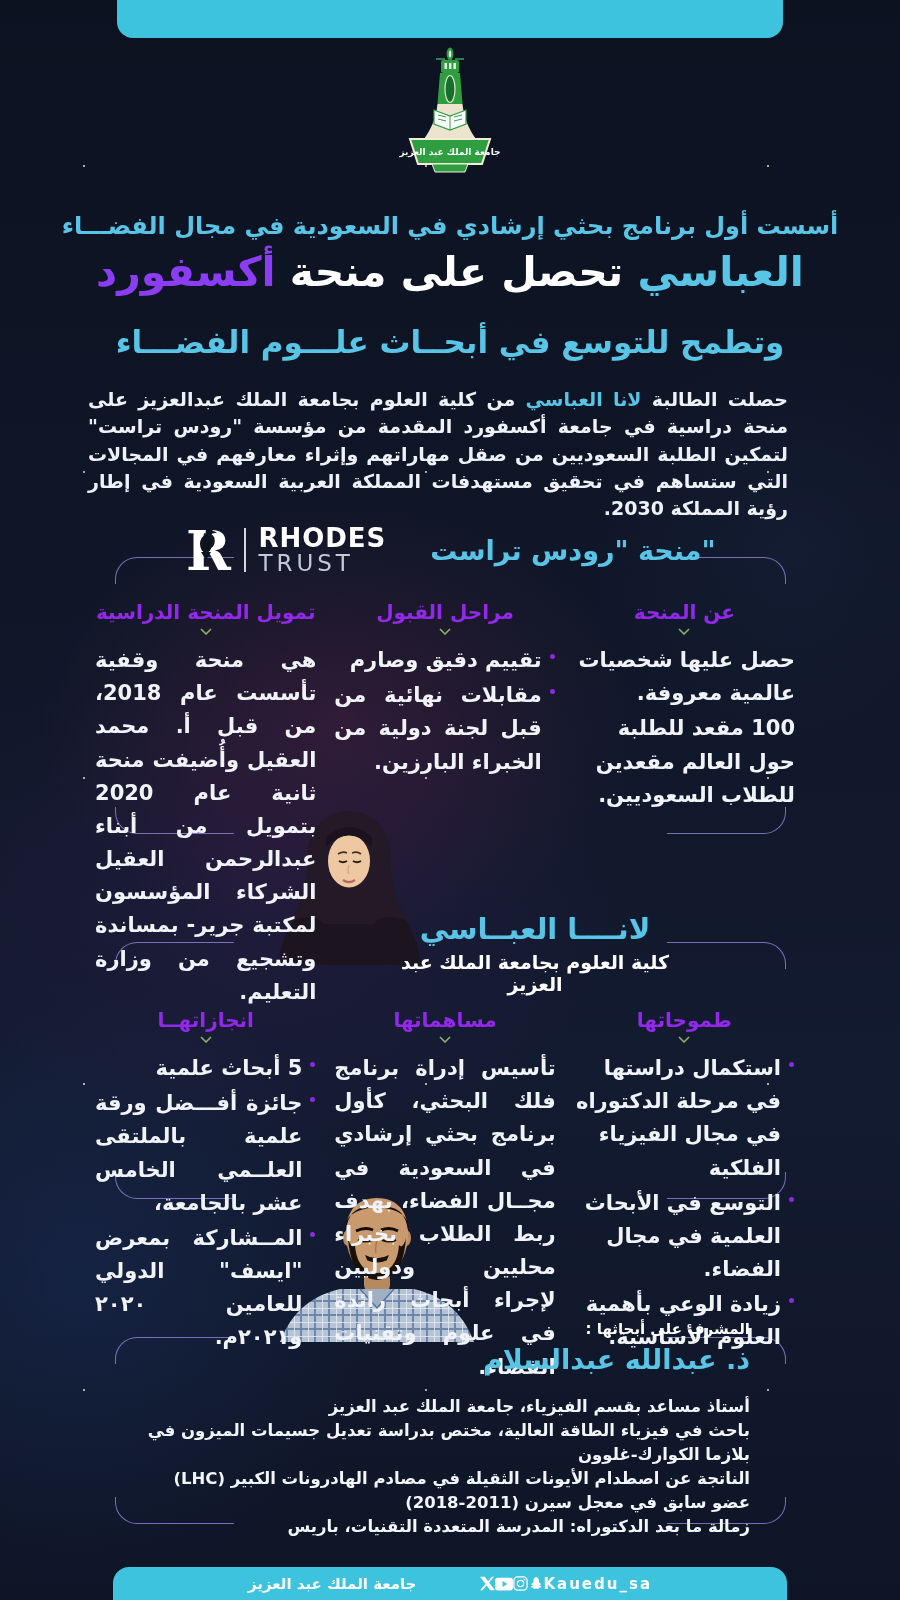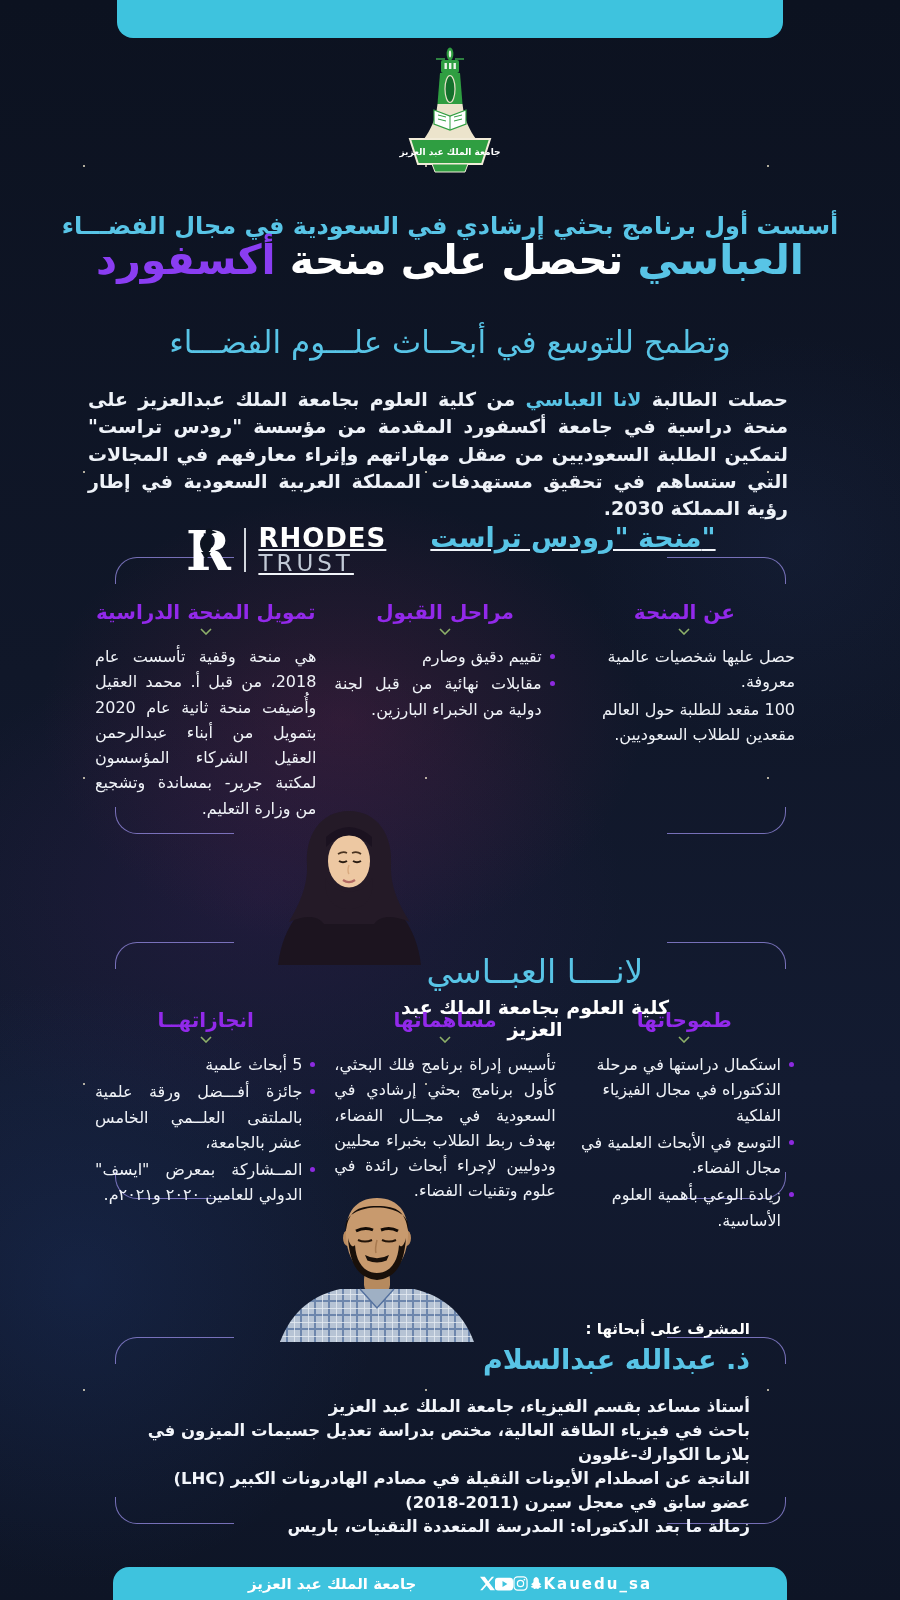--- a/index.html
+++ b/index.html
@@ -27,53 +27,53 @@
   
   .top-bar{left:117px;top:0;width:666px;height:38px;background:#3ec3de;border-radius:0 0 16px 16px;}
   .footer-bar{left:113px;top:1567px;width:674px;height:33px;background:#3ec3de;border-radius:16px 16px 0 0;
     display:flex;align-items:center;justify-content:center;gap:64px;direction:ltr;color:#fff;font-size:15px;}
   .footer-university{direction:rtl;font-weight:bold;}
   .social-row{display:flex;align-items:center;direction:ltr;}
   .social-row svg{display:block;}
   .handle{letter-spacing:2px;font-weight:bold;}
   
   .h-line1{left:0;top:212px;width:100%;text-align:center;color:#58c4e6;font-size:24px;font-weight:bold;}
-  .h-line2{left:0;top:236px;width:100%;text-align:center;font-size:41px;font-weight:bold;}
+  .h-line2{left:0;top:248px;width:100%;text-align:center;font-size:41px;font-weight:bold;}
   .h-line2 .cy{color:#58c4e6;} .h-line2 .wh{color:#fff;} .h-line2 .pu{color:#8a3df2;}
-  .h-line3{left:0;top:324px;width:100%;text-align:center;color:#58c4e6;font-size:31px;font-weight:normal;}
+  .h-line3{left:0;top:324px;width:100%;text-align:center;color:#58c4e6;font-size:31px;font-weight:bold;}
   .intro{left:88px;top:386px;width:700px;font-size:19px;line-height:1.44;font-weight:bold;
     text-align:justify;text-align-last:right;color:#eef2f8;}
   .intro .nm{color:#58c4e6;}
   
   .corner{position:absolute;width:118px;height:26px;border:0 solid rgba(148,138,225,.78);}
   .c-tl{border-top-width:1.5px;border-left-width:1.5px;border-top-left-radius:22px;}
   .c-tr{border-top-width:1.5px;border-right-width:1.5px;border-top-right-radius:22px;}
   .c-bl{border-bottom-width:1.5px;border-left-width:1.5px;border-bottom-left-radius:22px;}
   .c-br{border-bottom-width:1.5px;border-right-width:1.5px;border-bottom-right-radius:22px;}
   
-  .rhodes-head{left:0;top:522px;width:100%;display:flex;direction:ltr;justify-content:center;gap:44px;z-index:3;text-decoration:underline;}
+  .rhodes-head{left:0;top:522px;width:100%;display:flex;direction:ltr;justify-content:center;align-items:center;gap:44px;z-index:3;}
   .rhodes-logo{display:flex;align-items:center;gap:12px;direction:ltr;}
   .r-div{width:2px;height:44px;background:#e8ecf2;opacity:.9;}
   .r-name{line-height:1.02;text-align:left;}
   .r-name .l1{font-size:26px;font-weight:bold;color:#fff;letter-spacing:1px;}
   .r-name .l2{font-size:23px;color:#c2cad7;letter-spacing:4px;font-weight:normal;}
   .rhodes-title{font-size:27px;font-weight:bold;color:#58c4e6;}
   
   .cols{position:absolute;left:95px;width:700px;display:grid;grid-template-columns:1fr 1fr 1fr;gap:18px;direction:rtl;z-index:3;}
   .col-title{margin:0;text-align:center;color:#9229ea;font-size:20px;font-weight:bold;}
   .chev{display:block;margin:4px auto 9px;}
-  .col-body{font-size:16px;line-height:1.58;color:#f0f3f8;font-weight:normal;text-align:right;}
+  .col-body{font-size:21px;line-height:1.58;color:#f0f3f8;font-weight:bold;text-align:right;}
   .col-body.just{text-align:justify;text-align-last:right;}
   .ln{margin-bottom:2px;}
   .bl{position:relative;padding-right:14px;margin-bottom:2px;}
   .bl.just{text-align:justify;text-align-last:right;}
   .bl .dot{position:absolute;right:1px;top:10px;width:5px;height:5px;border-radius:50%;background:#8d2ae0;}
   
   .lana-name{left:400px;top:912px;width:270px;text-align:center;z-index:3;}
-  .lana-name .nm{font-size:33px;font-weight:normal;color:#58c4e6;margin-top:40px;}
+  .lana-name .nm{font-size:29px;font-weight:bold;color:#58c4e6;}
   .lana-name .sub{margin-top:5px;font-size:19px;font-weight:bold;color:#fff;}
   
   .sup-head{left:350px;top:1308px;width:400px;text-align:right;z-index:3;margin-top:12px;}
   .sup-label{font-size:15px;font-weight:bold;color:#fff;}
   .sup-name{margin-top:6px;font-size:27px;font-weight:bold;color:#58c4e6;}
   .sup-bio{left:120px;top:1395px;width:630px;text-align:right;font-size:16.5px;line-height:1.45;font-weight:bold;color:#f2f5fa;z-index:3;}
   .photo{z-index:2;}
 </style>
 </head>
 <body>

